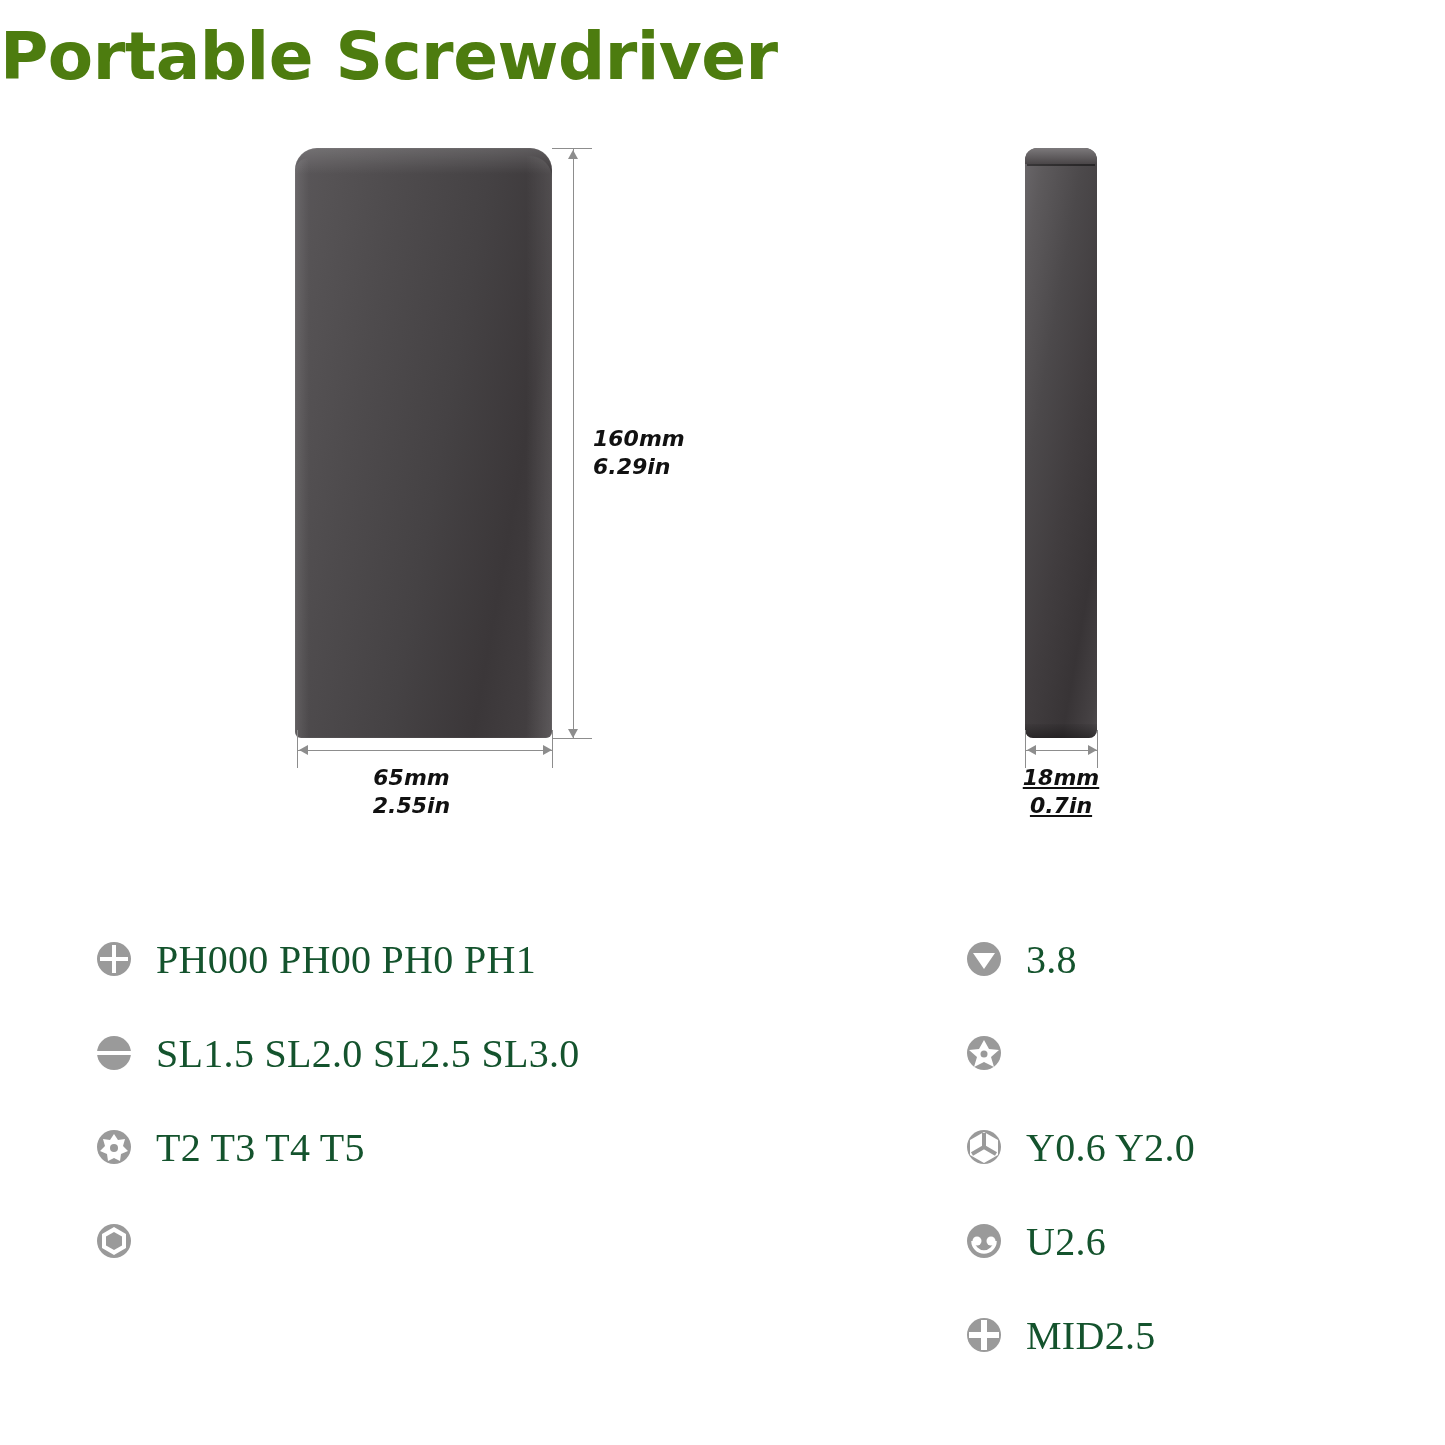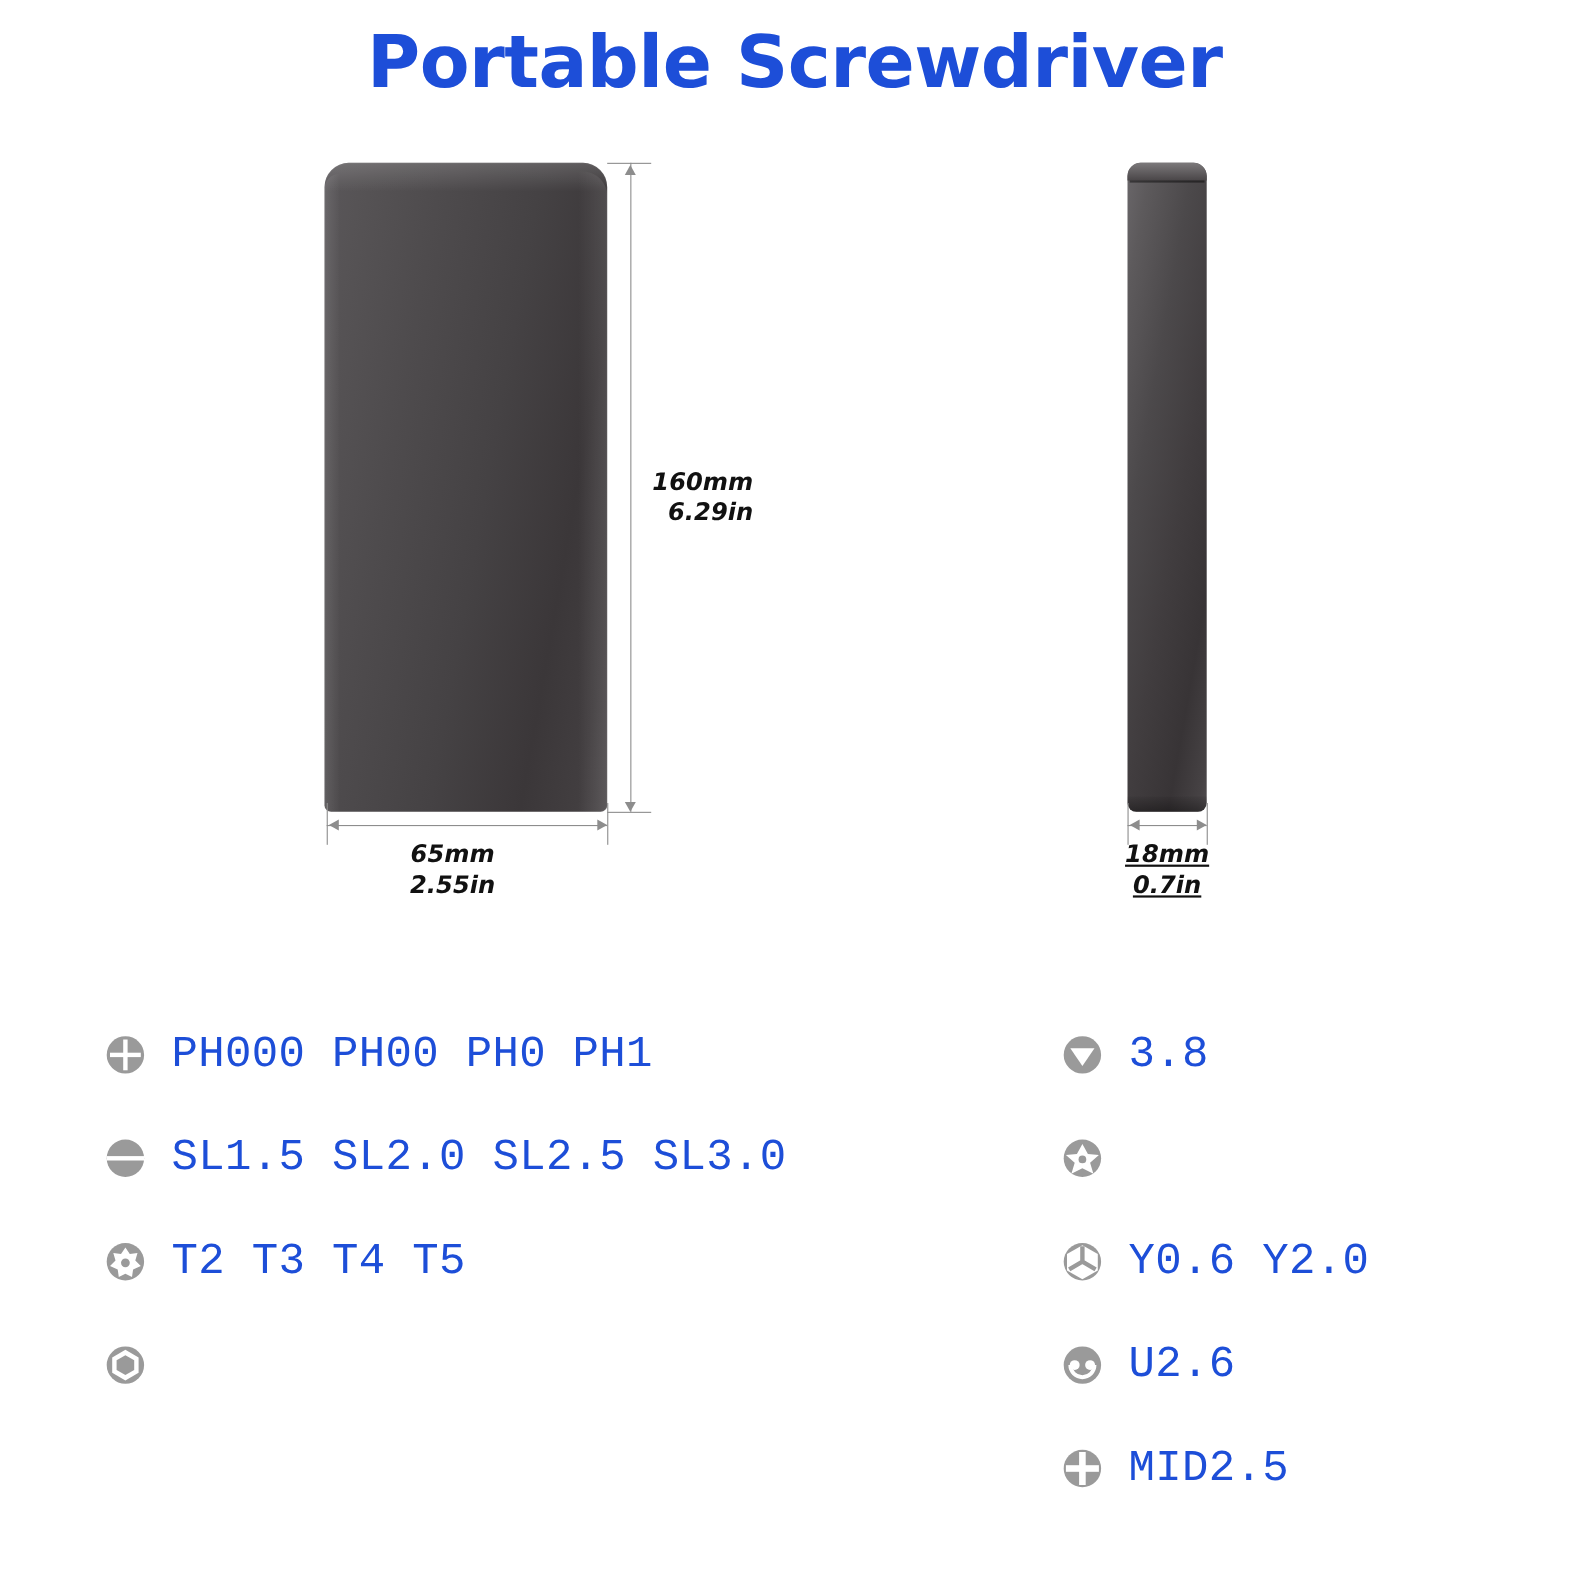--- a/index.html
+++ b/index.html
@@ -15,25 +15,25 @@
     position: relative;
     overflow: hidden;
   }
 
   
   .title {
     position: absolute;
     top: 18px;
     left: 0;
     width: 100%;
-    text-align: center;
+    text-align: left;
     font-size: 66px;
     font-weight: bold;
     letter-spacing: -0.5px;
-    color: #1d4ed8;
+    color: #4d7c0f;
     font-family: "DejaVu Sans", sans-serif;
   }
 
   
   .product-area {
     position: absolute;
     top: 130px;
     left: 0;
     width: 1445px;
     height: 700px;
@@ -215,22 +215,22 @@
     width: 44px;
     height: 44px;
     flex: 0 0 44px;
     margin-right: 20px;
     display: flex;
     align-items: center;
     justify-content: center;
   }
   .bit-label {
     font-size: 40px;
-    color: #1d4ed8;
-    font-family: Liberation Mono, monospace;
+    color: #14532d;
+    font-family: Liberation Serif, serif;
     white-space: nowrap;
     letter-spacing: 0.3px;
   }
 </style>
 </head>
 <body>
 
 <div class="title">Portable Screwdriver</div>
 
 <div class="product-area">
@@ -239,21 +239,21 @@
     <div class="case-top-hilite"></div>
     <div class="case-left-edge"></div>
     <div class="case-right-edge"></div>
   </div>
 
   <div class="dim-v" style="left:573px; top:18px; height:590px;"></div>
   <div class="tick-h" style="left:552px; top:18px; width:40px;"></div>
   <div class="tick-h" style="left:552px; top:608px; width:40px;"></div>
   <div class="arrow up" style="left:568px; top:20px;"></div>
   <div class="arrow down" style="left:568px; top:599px;"></div>
-  <div class="dim-label" style="left:593px; top:295px;text-align:right;">
+  <div class="dim-label" style="left:593px; top:295px;">
     <div>160mm</div>
     <div>6.29in</div>
   </div>
 
   <div class="dim-h" style="left:297px; top:620px; width:255px;"></div>
   <div class="tick-v" style="left:297px; top:600px; height:38px;"></div>
   <div class="tick-v" style="left:552px; top:600px; height:38px;"></div>
   <div class="arrow left" style="left:299px; top:615px;"></div>
   <div class="arrow right" style="left:543px; top:615px;"></div>
   <div class="dim-label center" style="left:284px; top:634px; width:255px;">

